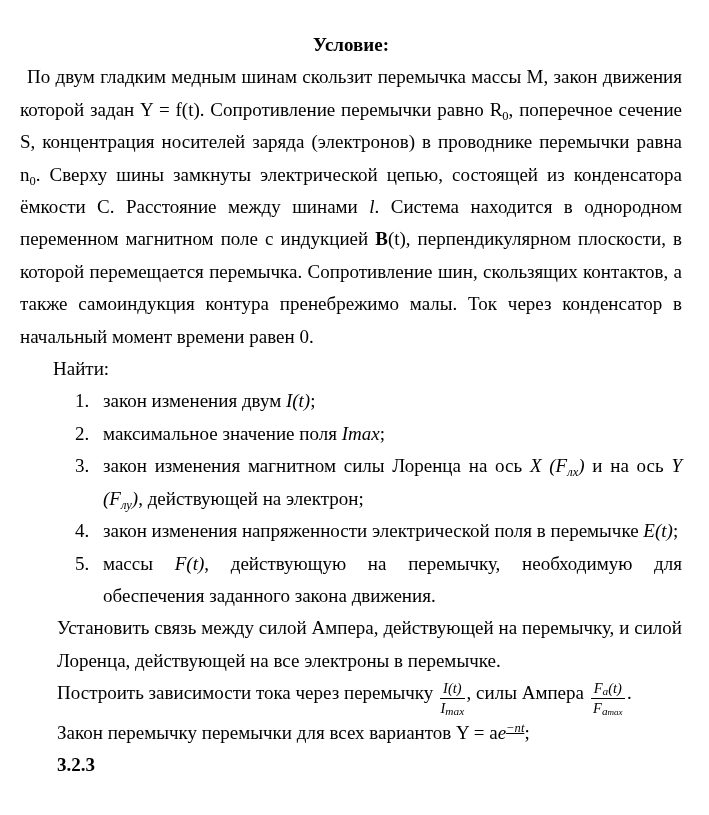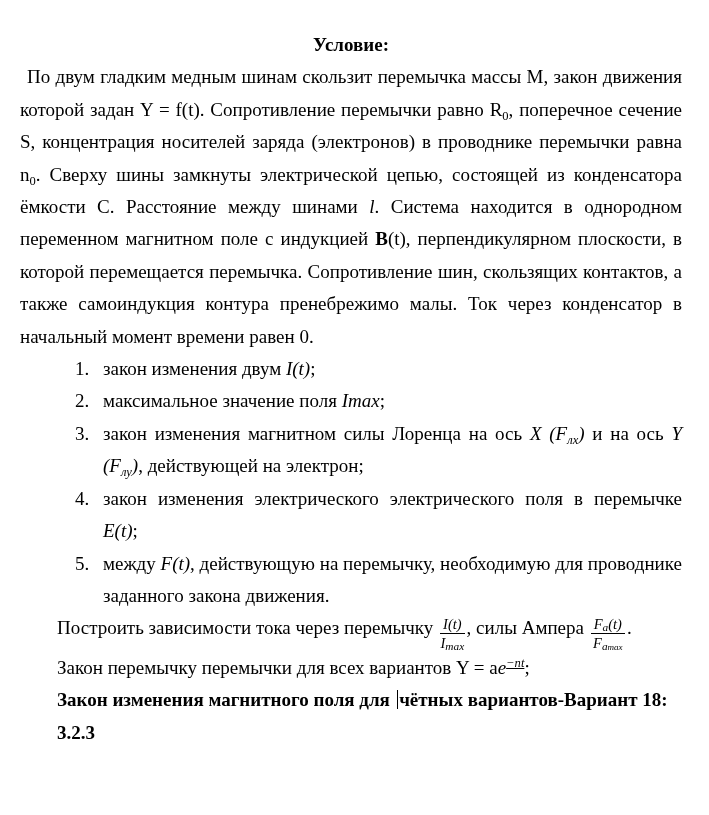--- a/index.html
+++ b/index.html
@@ -45,44 +45,45 @@
 </style>
 </head>
 <body>
 
 <div class="doc">
 
   <div class="title">Условие:</div>
 
   <p class="p1 just"><span>По двум гладким медным шинам скользит перемычка массы M, закон движения которой задан Y = f(t). Сопротивление перемычки равно R</span><sub>0</sub><span>, поперечное сечение S, концентрация носителей заряда (электронов) в проводнике перемычки равна n</span><sub>0</sub><span>. Сверху шины замкнуты электрической цепью, состоящей из конденсатора ёмкости C. Расстояние между шинами </span><i>l</i><span>. Система находится в однородном переменном магнитном поле с индукцией </span><b>B</b><span>(t), перпендикулярном плоскости, в которой перемещается перемычка. Сопротивление шин, скользящих контактов, а также самоиндукция контура пренебрежимо малы. Ток через конденсатор в начальный момент времени равен 0.</span></p>
 
+  <p class="find">Найти:</p>
 
   <div class="task">
     <span class="num">1.</span><span>закон изменения двум </span><i>I(t)</i><span>;</span>
   </div>
 
   <div class="task">
     <span class="num">2.</span><span>максимальное значение поля </span><i>Imax</i><span>;</span>
   </div>
 
   <div class="task">
     <span class="num">3.</span><span>закон изменения магнитном силы Лоренца на ось </span><i>X (F</i><sub class="it">лх</sub><i>)</i><span> и на ось </span><i>Y (F</i><sub class="it">лу</sub><i>)</i><span>, действующей на электрон;</span>
   </div>
 
   <div class="task">
-    <span class="num">4.</span><span>закон изменения электрического электрического поля в перемычке </span><i>E(t)</i><span>;</span>
+    <span class="num">4.</span><span>закон изменения напряженности электрической поля в перемычке </span><i>E(t)</i><span>;</span>
   </div>
 
   <div class="task">
-    <span class="num">5.</span><span>между </span><i>F(t)</i><span>, действующую на перемычку, необходимую для проводнике заданного закона движения.</span>
+    <span class="num">5.</span><span>массы </span><i>F(t)</i><span>, действующую на перемычку, необходимую для обеспечения заданного закона движения.</span>
   </div>
 
+  <p class="indent just">Установить связь между силой Ампера, действующей на перемычку, и силой Лоренца, действующей на все электроны в перемычке.</p>
 
   <p class="indent"><span>Построить зависимости тока через перемычку </span><span class="frac"><span class="fnum">I(t)</span><span class="fden"><span>I</span><sub>max</sub></span></span><span>, силы Ампера </span><span class="frac"><span class="fnum"><span>F</span><sub>a</sub><span>(t)</span></span><span class="fden"><span>F</span><sub><span>a</span><span class="subsub">max</span></sub></span></span><span>.</span></p>
 
   <p class="indent"><span>Закон перемычку перемычки для всех вариантов Y = a</span><i>e</i><sup class="it">−nt</sup><span>;</span></p>
 
-  <div class="indent bold"><span>Закон изменения магнитного поля для </span><span class="cursor"></span><span>чётных вариантов-Вариант 18:</span></div>
 
 
   <div class="indent bold">3.2.3</div>
 
 </div>
 
 </body></html>

